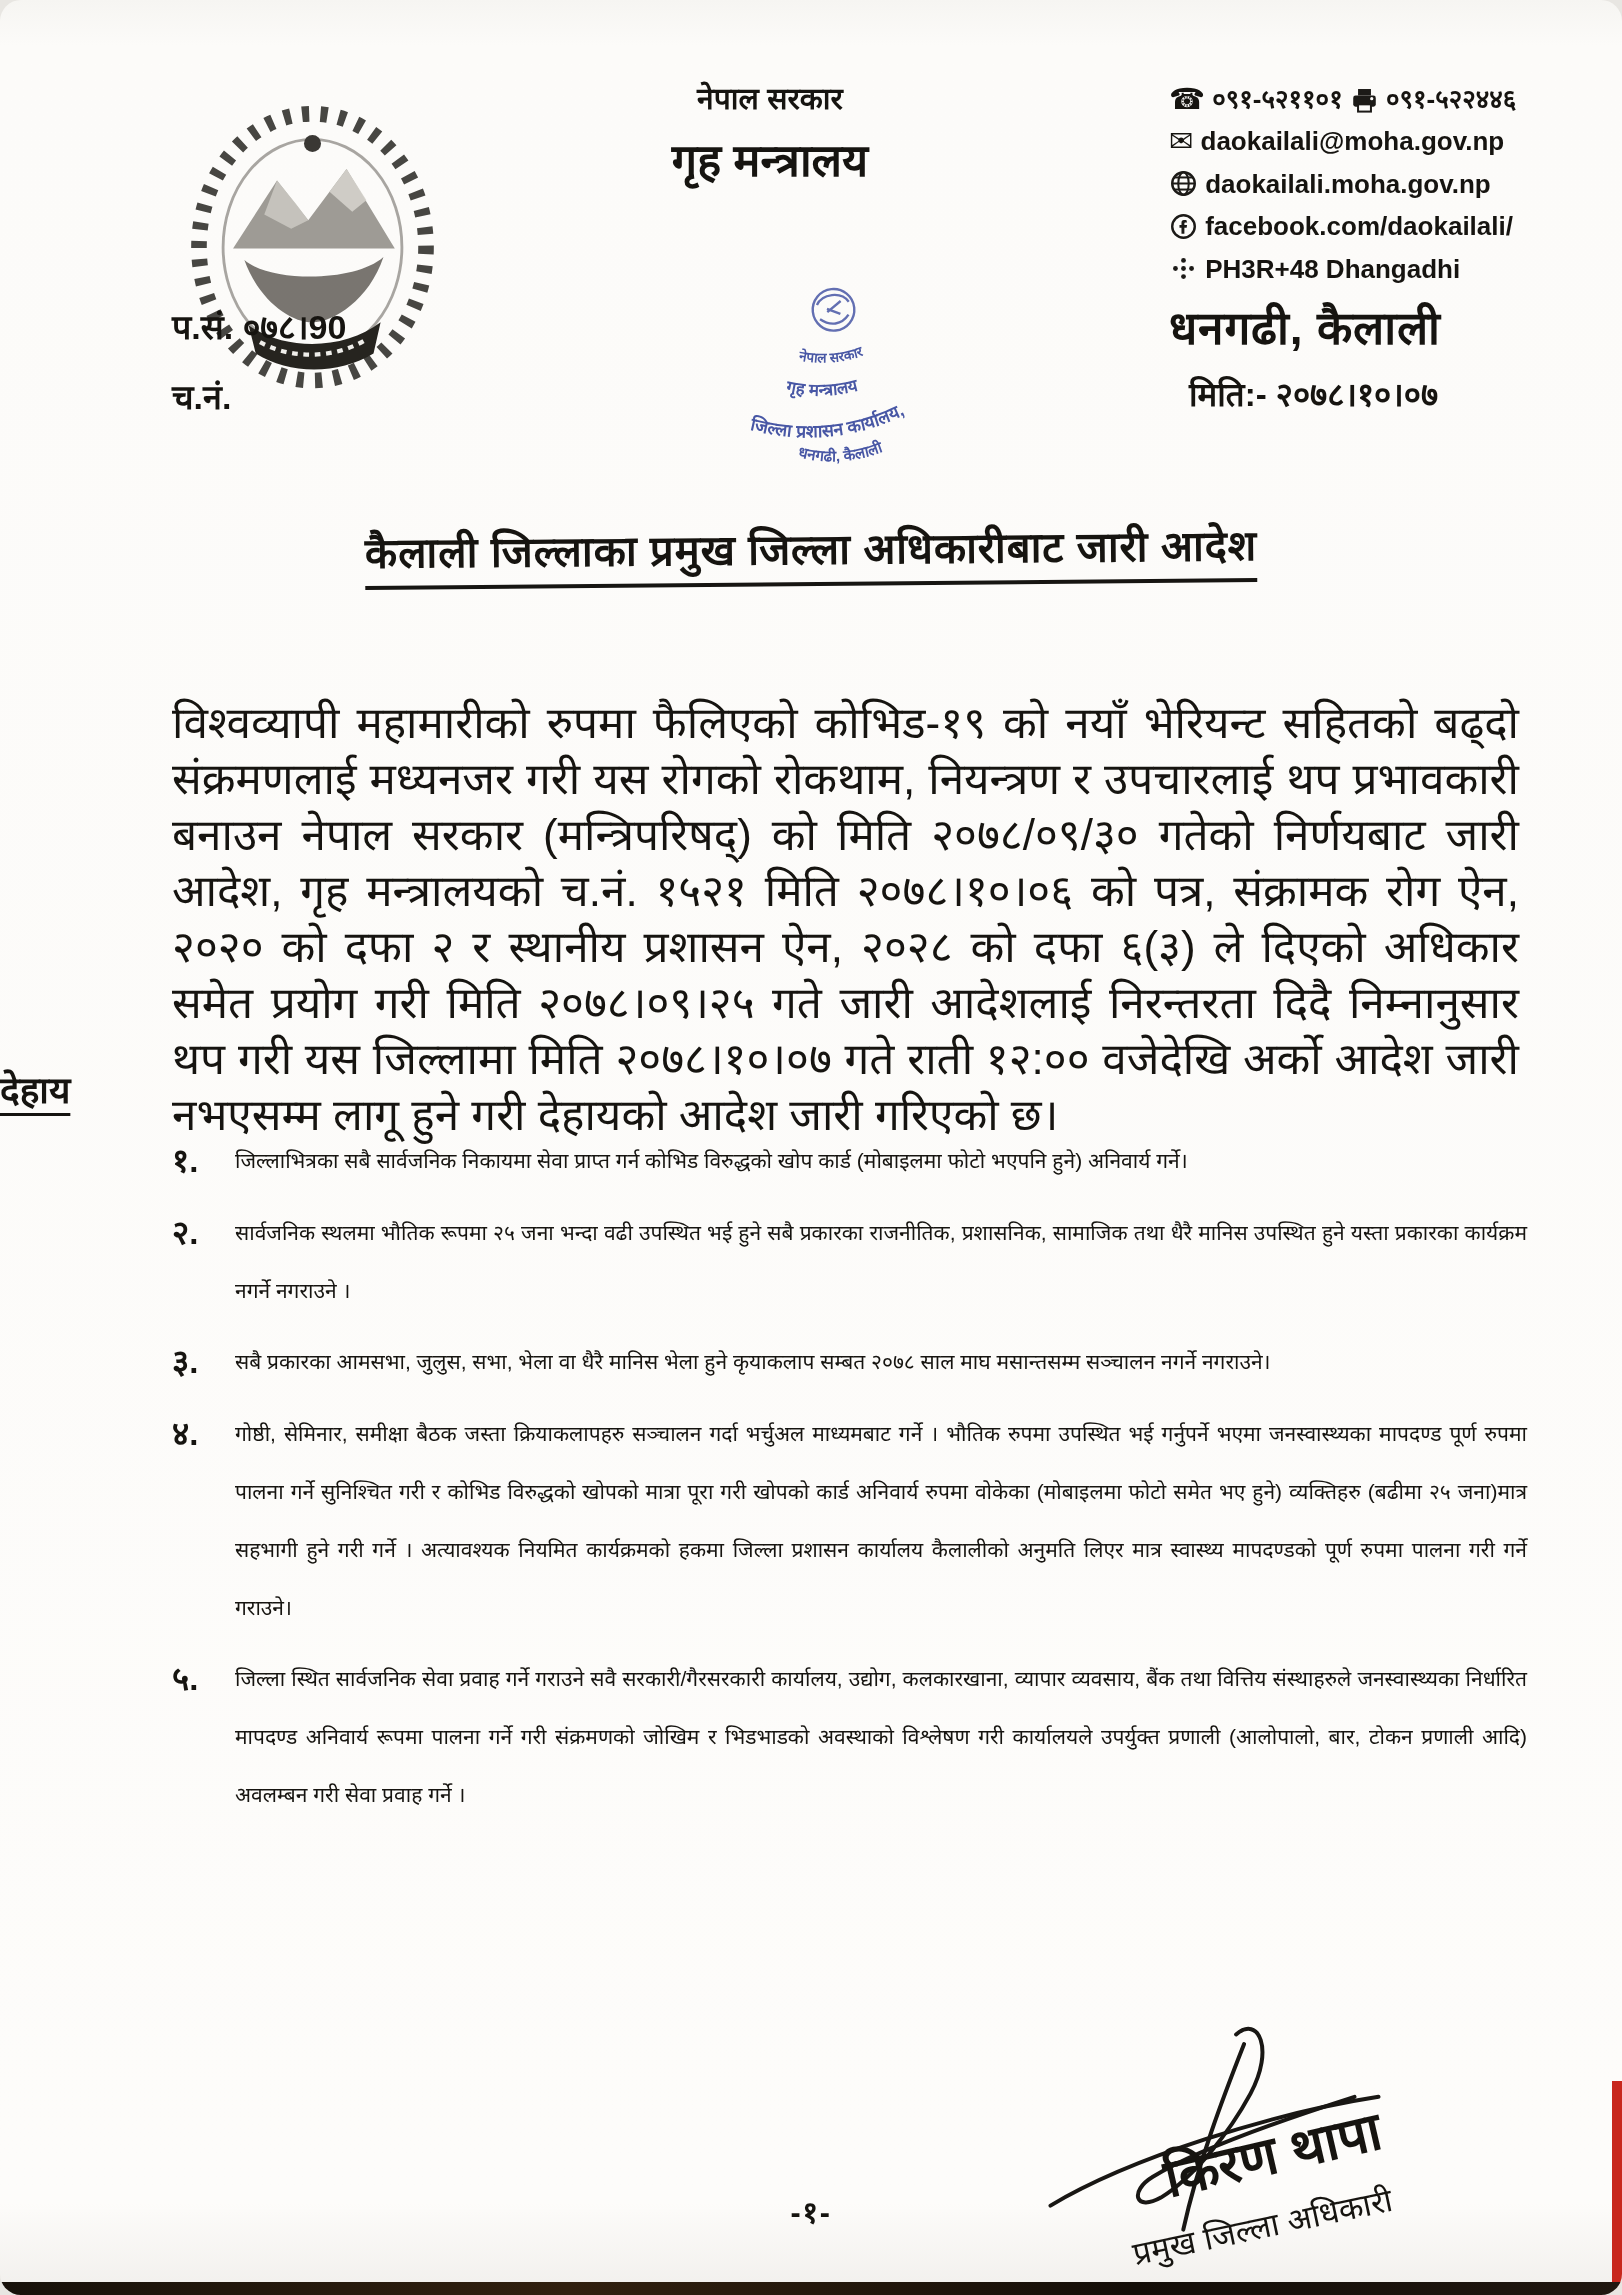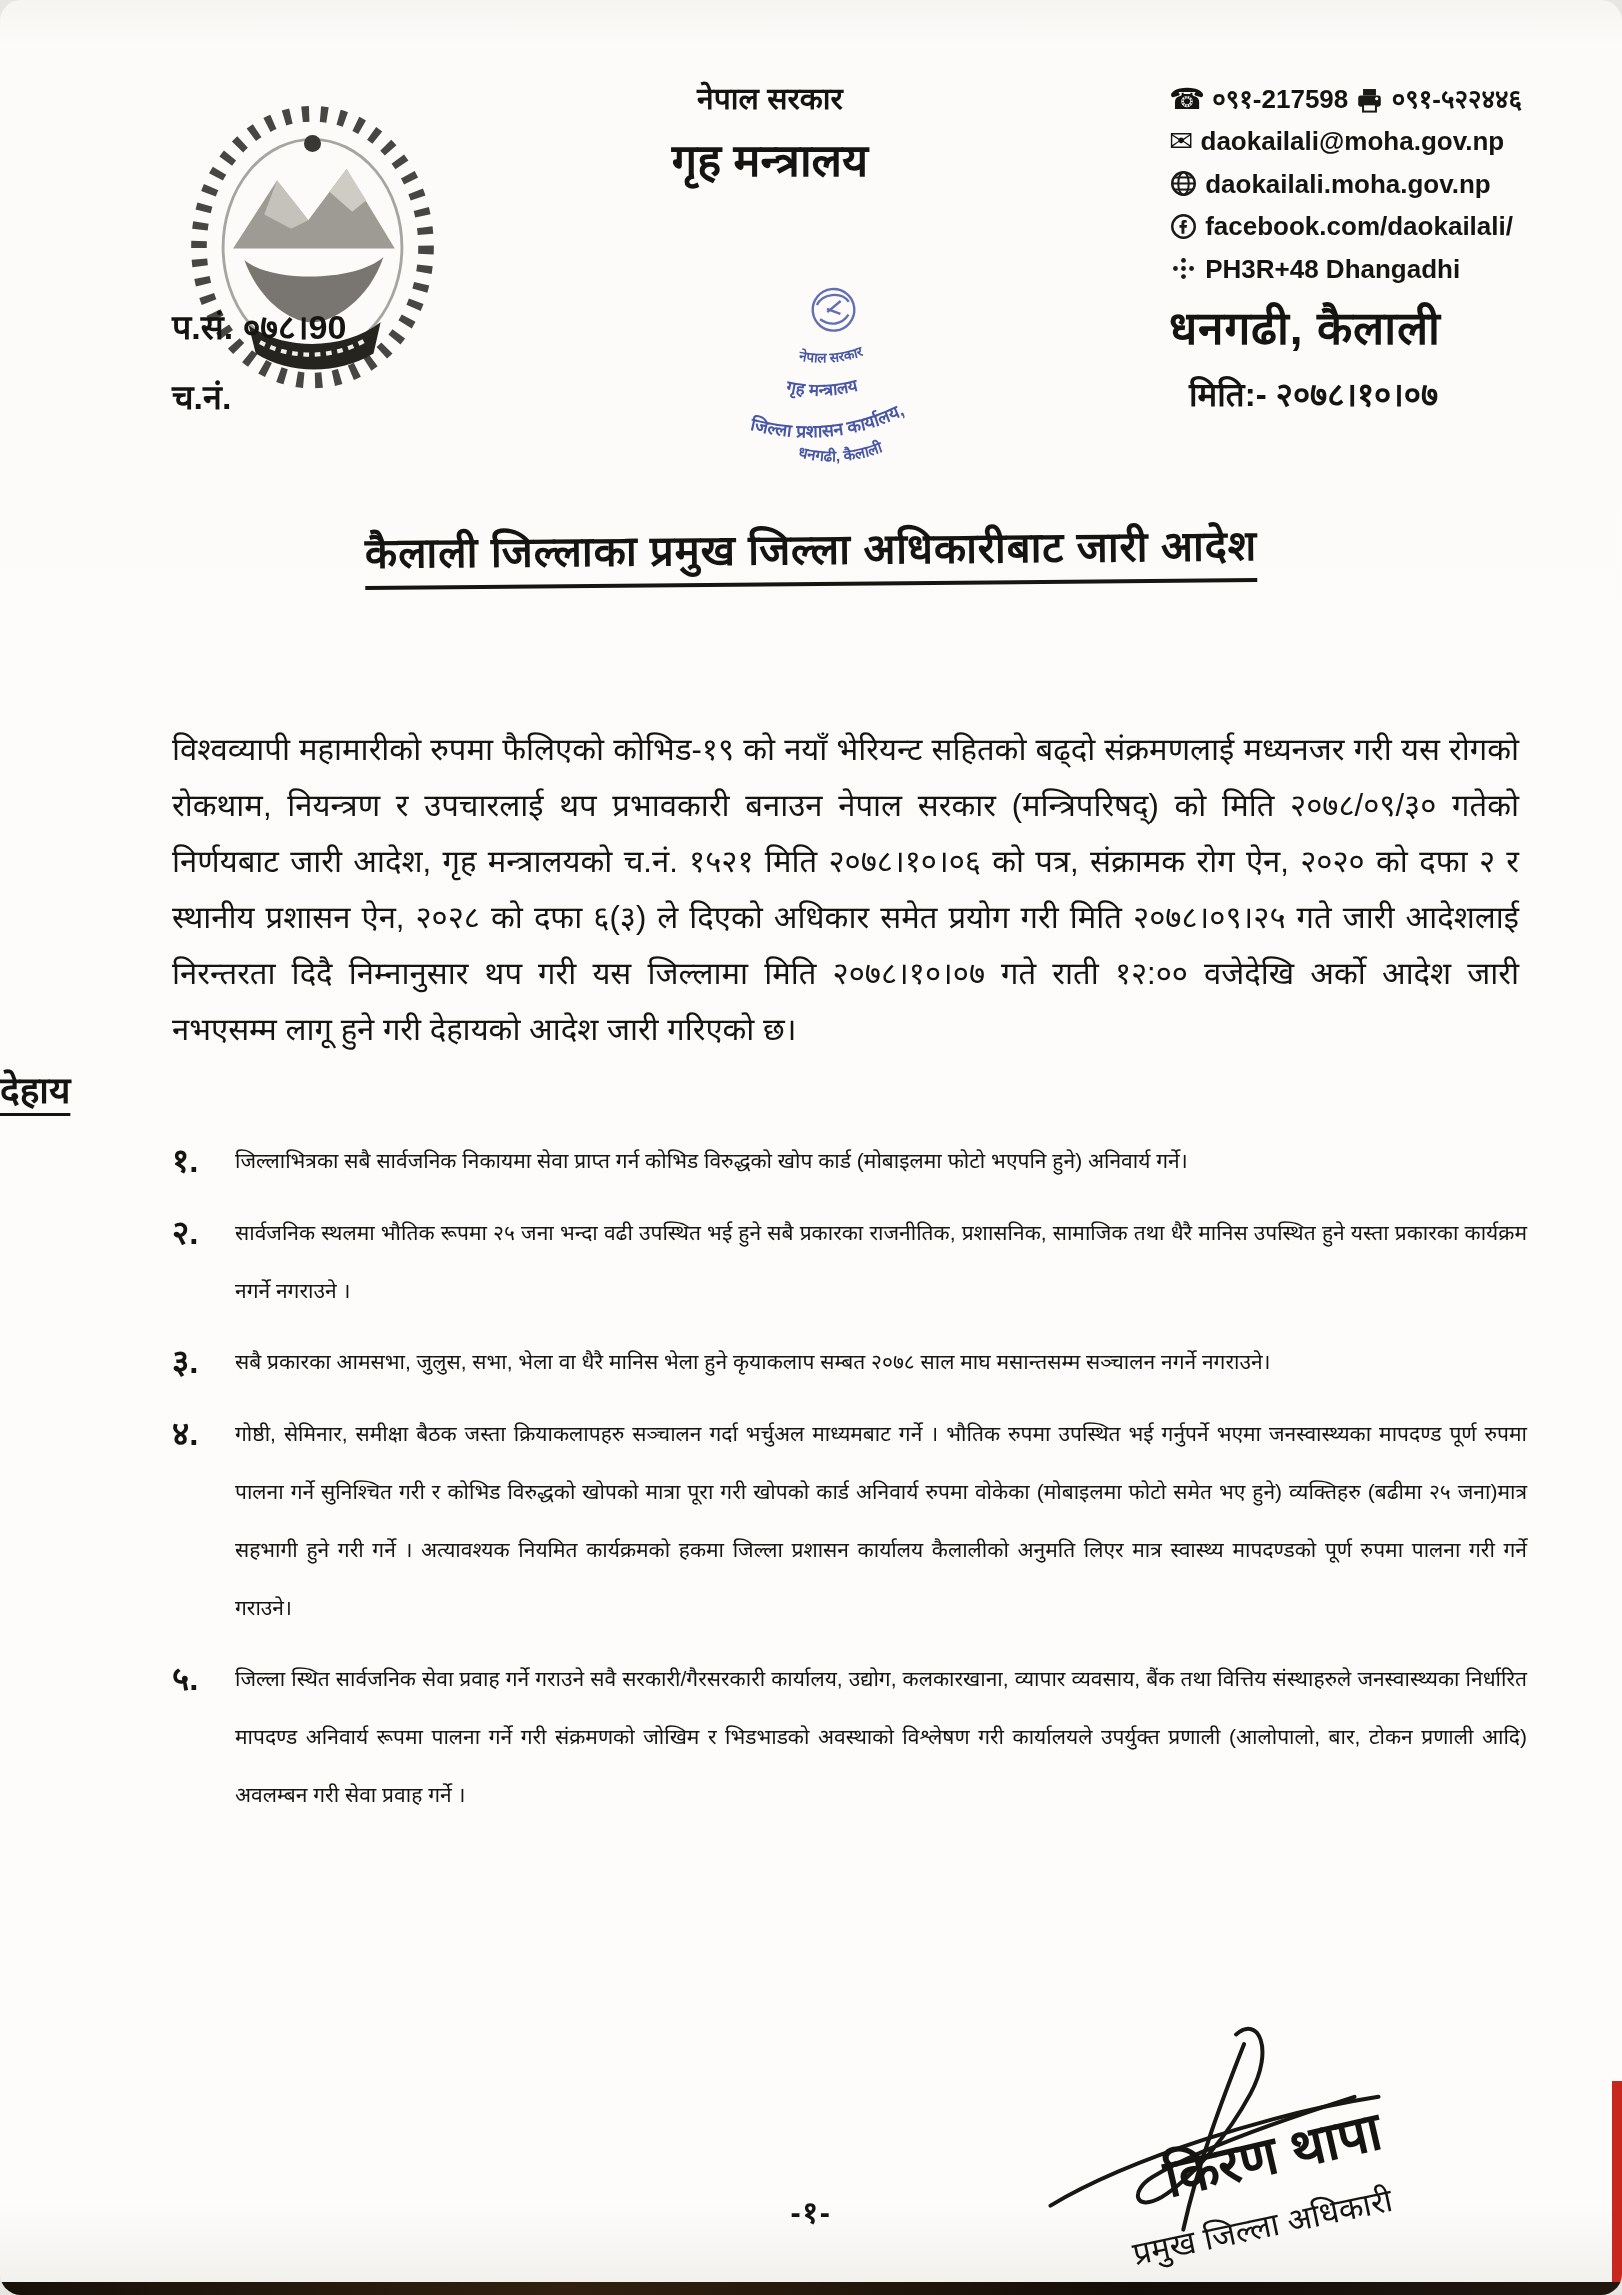--- a/index.html
+++ b/index.html
@@ -21,21 +21,21 @@
   .contact-line .uni{font-size:29px;line-height:29px;}
   .mini{width:29px;height:29px;flex:none;}
   .place{font-size:46px;font-weight:700;margin-top:6.4px;letter-spacing:0.8px;}
   .date-line{font-size:33px;font-weight:600;margin-top:14.4px;margin-left:20px;}
   .refs{position:absolute;left:172px;top:303px;font-size:34px;font-weight:600;}
   .refs .ref-line{margin-bottom:24px;}
   .stamp{position:absolute;left:721px;top:271px;width:240px;height:220px;transform:rotate(-6deg);opacity:.93;}
   
   .title-wrap{position:absolute;top:519px;left:0;width:100%;text-align:center;transform:rotate(-0.5deg);}
   .title{display:inline-block;font-size:42px;font-weight:700;padding-bottom:6.4px;border-bottom:4px solid #171512;letter-spacing:0.8px;}
-  .intro{position:absolute;left:172px;top:691px;width:1347px;font-size:31px;line-height:56px;text-align:justify;font-weight:500;}
+  .intro{position:absolute;left:172px;top:651px;width:1347px;font-size:44px;line-height:56px;text-align:justify;font-weight:500;}
   .dehaya-wrap{position:absolute;top:1063px;left:0;width:100%;text-align:left;}
   .dehaya{font-size:37px;font-weight:700;text-decoration:underline;text-decoration-thickness:3.2px;text-underline-offset:9.6px;}
   .orders{position:absolute;left:172px;top:1132px;width:1355px;}
   .order{display:flex;margin-bottom:13.6px;}
   .num{width:63px;flex:none;font-size:33px;line-height:58px;font-weight:600;}
   .txt{flex:1;font-size:21px;line-height:58px;text-align:justify;font-weight:500;}
   
   .signature{position:absolute;left:1002px;top:2020px;width:561px;height:264px;}
   .sig-scribble{position:absolute;left:32px;top:0;width:369px;height:240px;}
   .sig-name{position:absolute;left:160px;top:96px;font-size:53px;font-weight:700;transform:rotate(-13deg);white-space:nowrap;}
@@ -62,21 +62,21 @@
   </svg>
 
   <div class="head-center">
     <div class="gov">नेपाल सरकार</div>
     <div class="ministry">गृह मन्त्रालय</div>
   </div>
 
   <div class="head-right">
     <div class="contact-line">
       <span class="uni">☎</span>
-      <span>०९१-217598</span>
+      <span>०९१-५२११०१</span>
       <svg class="mini" viewBox="0 0 36 36">
           <rect x="4" y="13" width="28" height="14" rx="3" fill="#1c1a17"></rect>
           <rect x="10" y="5" width="16" height="8" fill="#1c1a17"></rect>
           <rect x="10" y="24" width="16" height="9" fill="#fdfcfa" stroke="#1c1a17" stroke-width="2.5"></rect>
           <circle cx="27" cy="17" r="2" fill="#fdfcfa"></circle>
         </svg>
       <span>०९१-५२२४४६</span>
     </div>
     <div class="contact-line">
       <span class="uni">✉</span>

